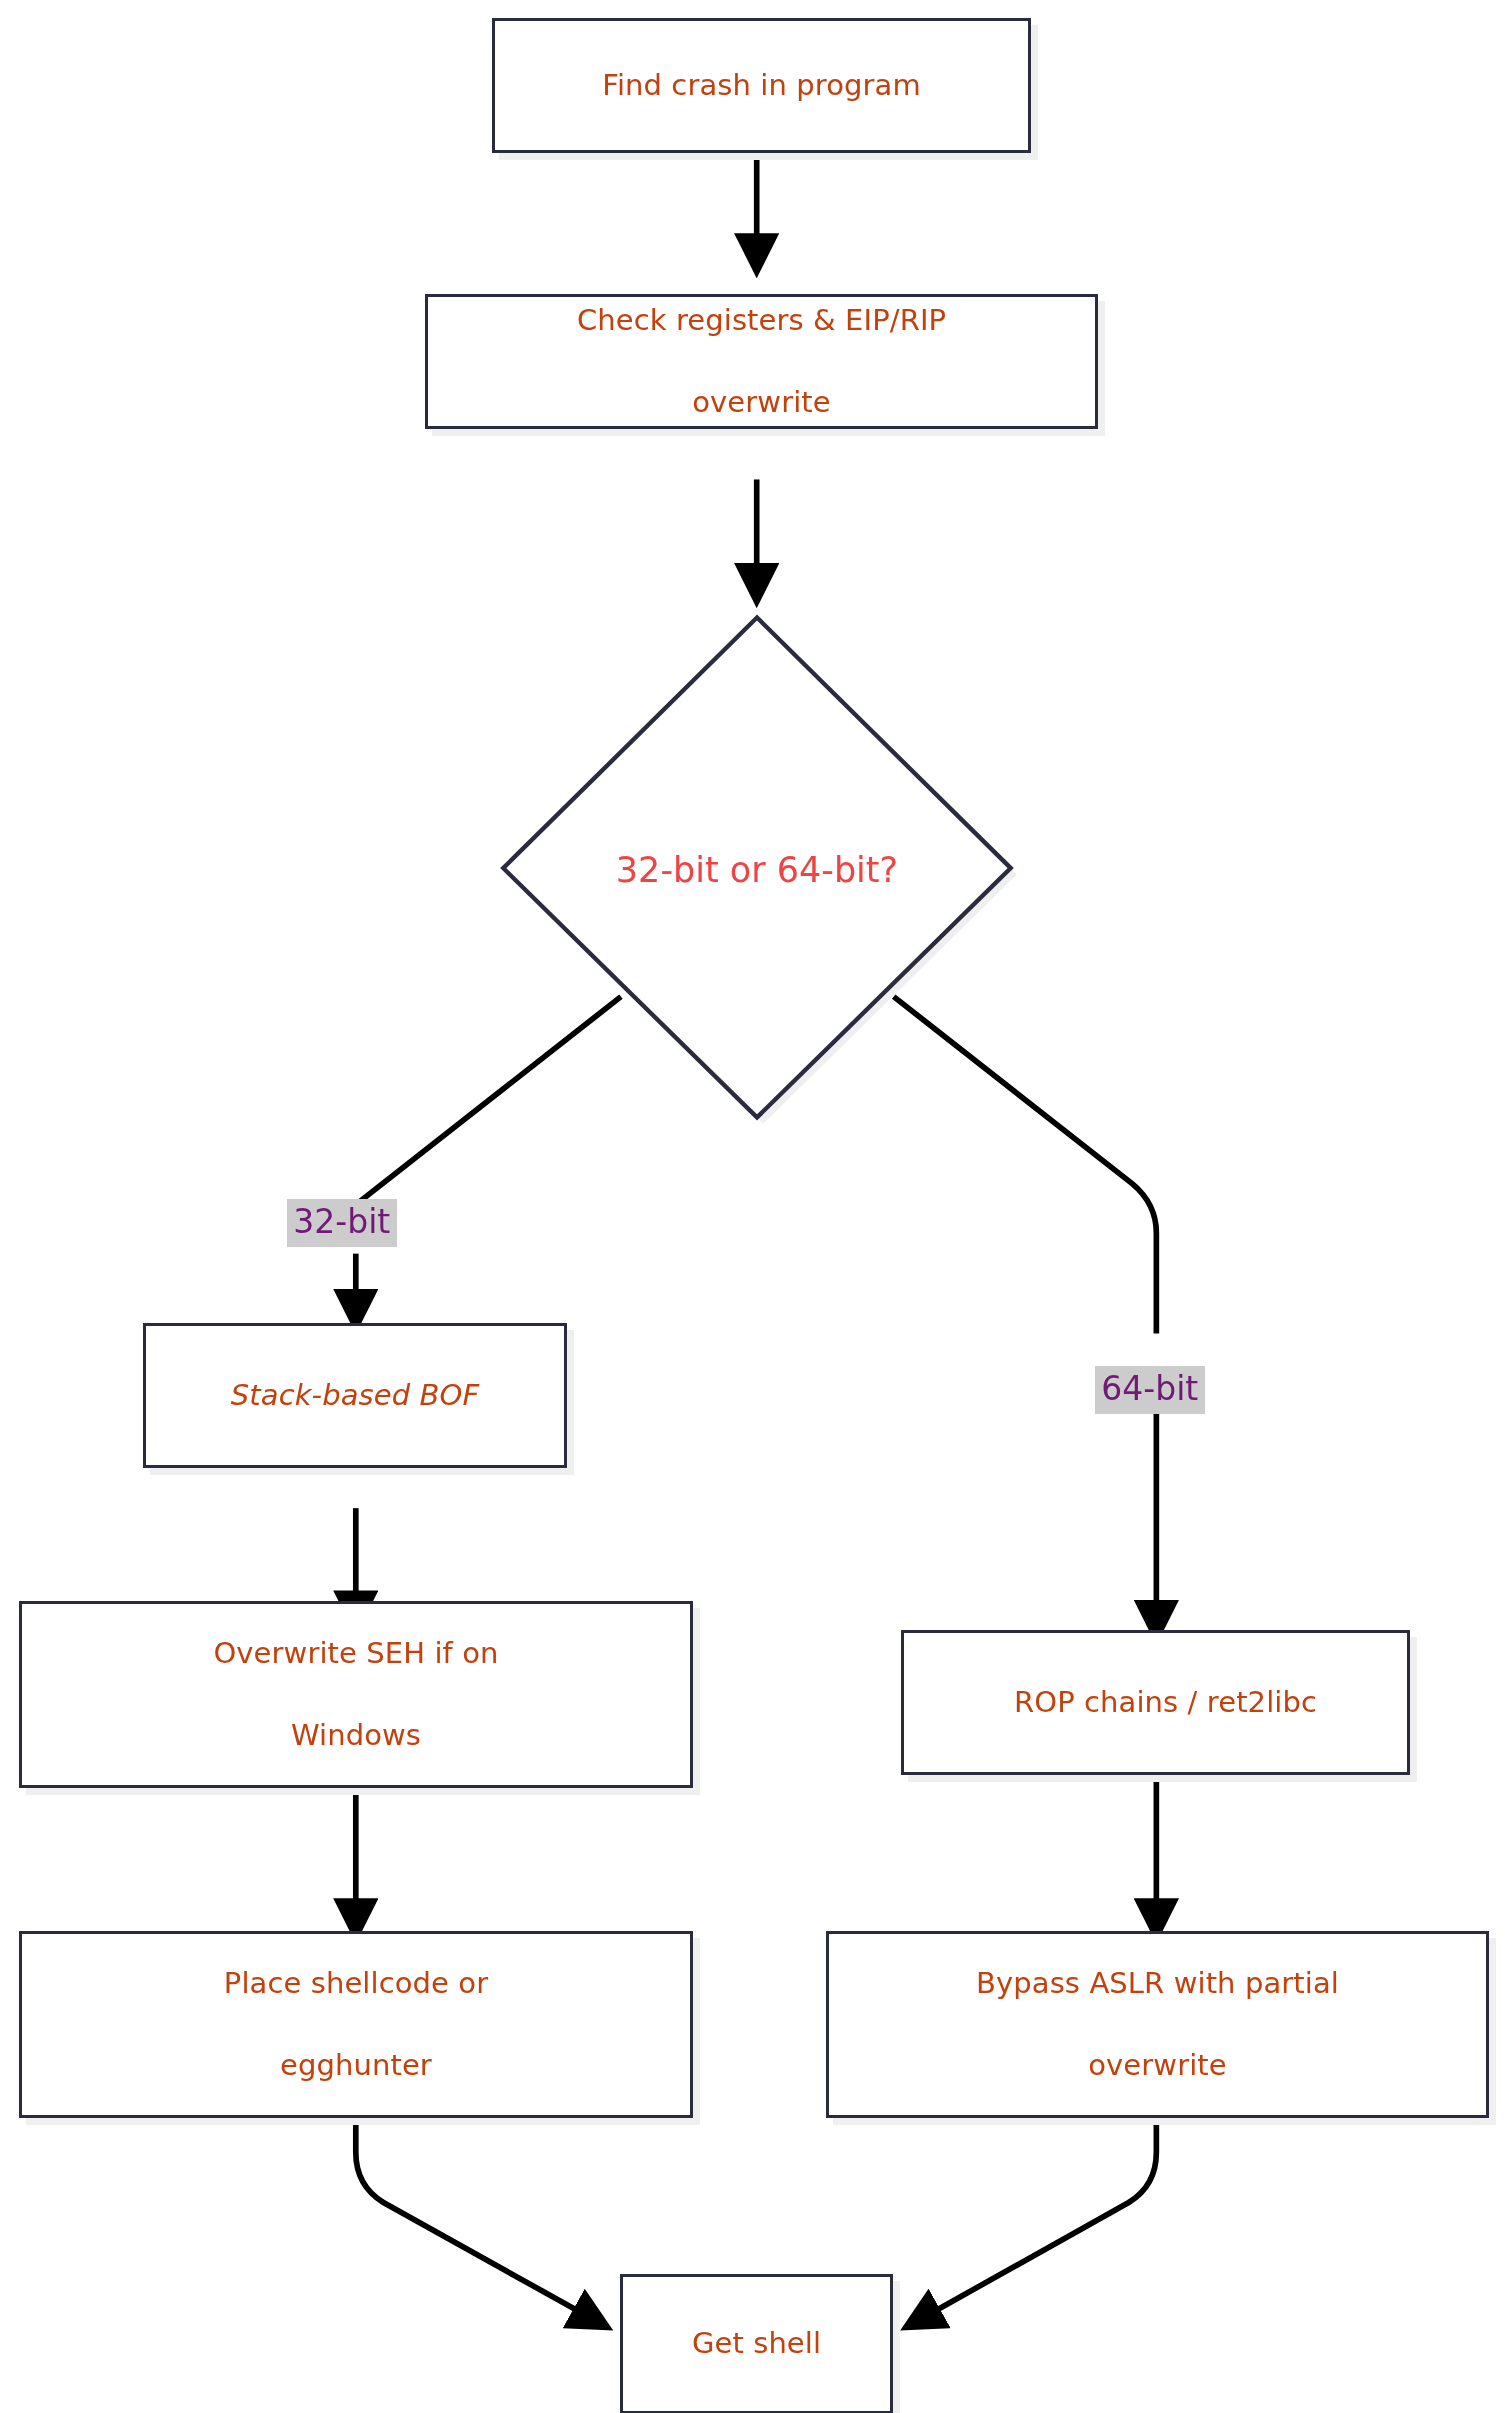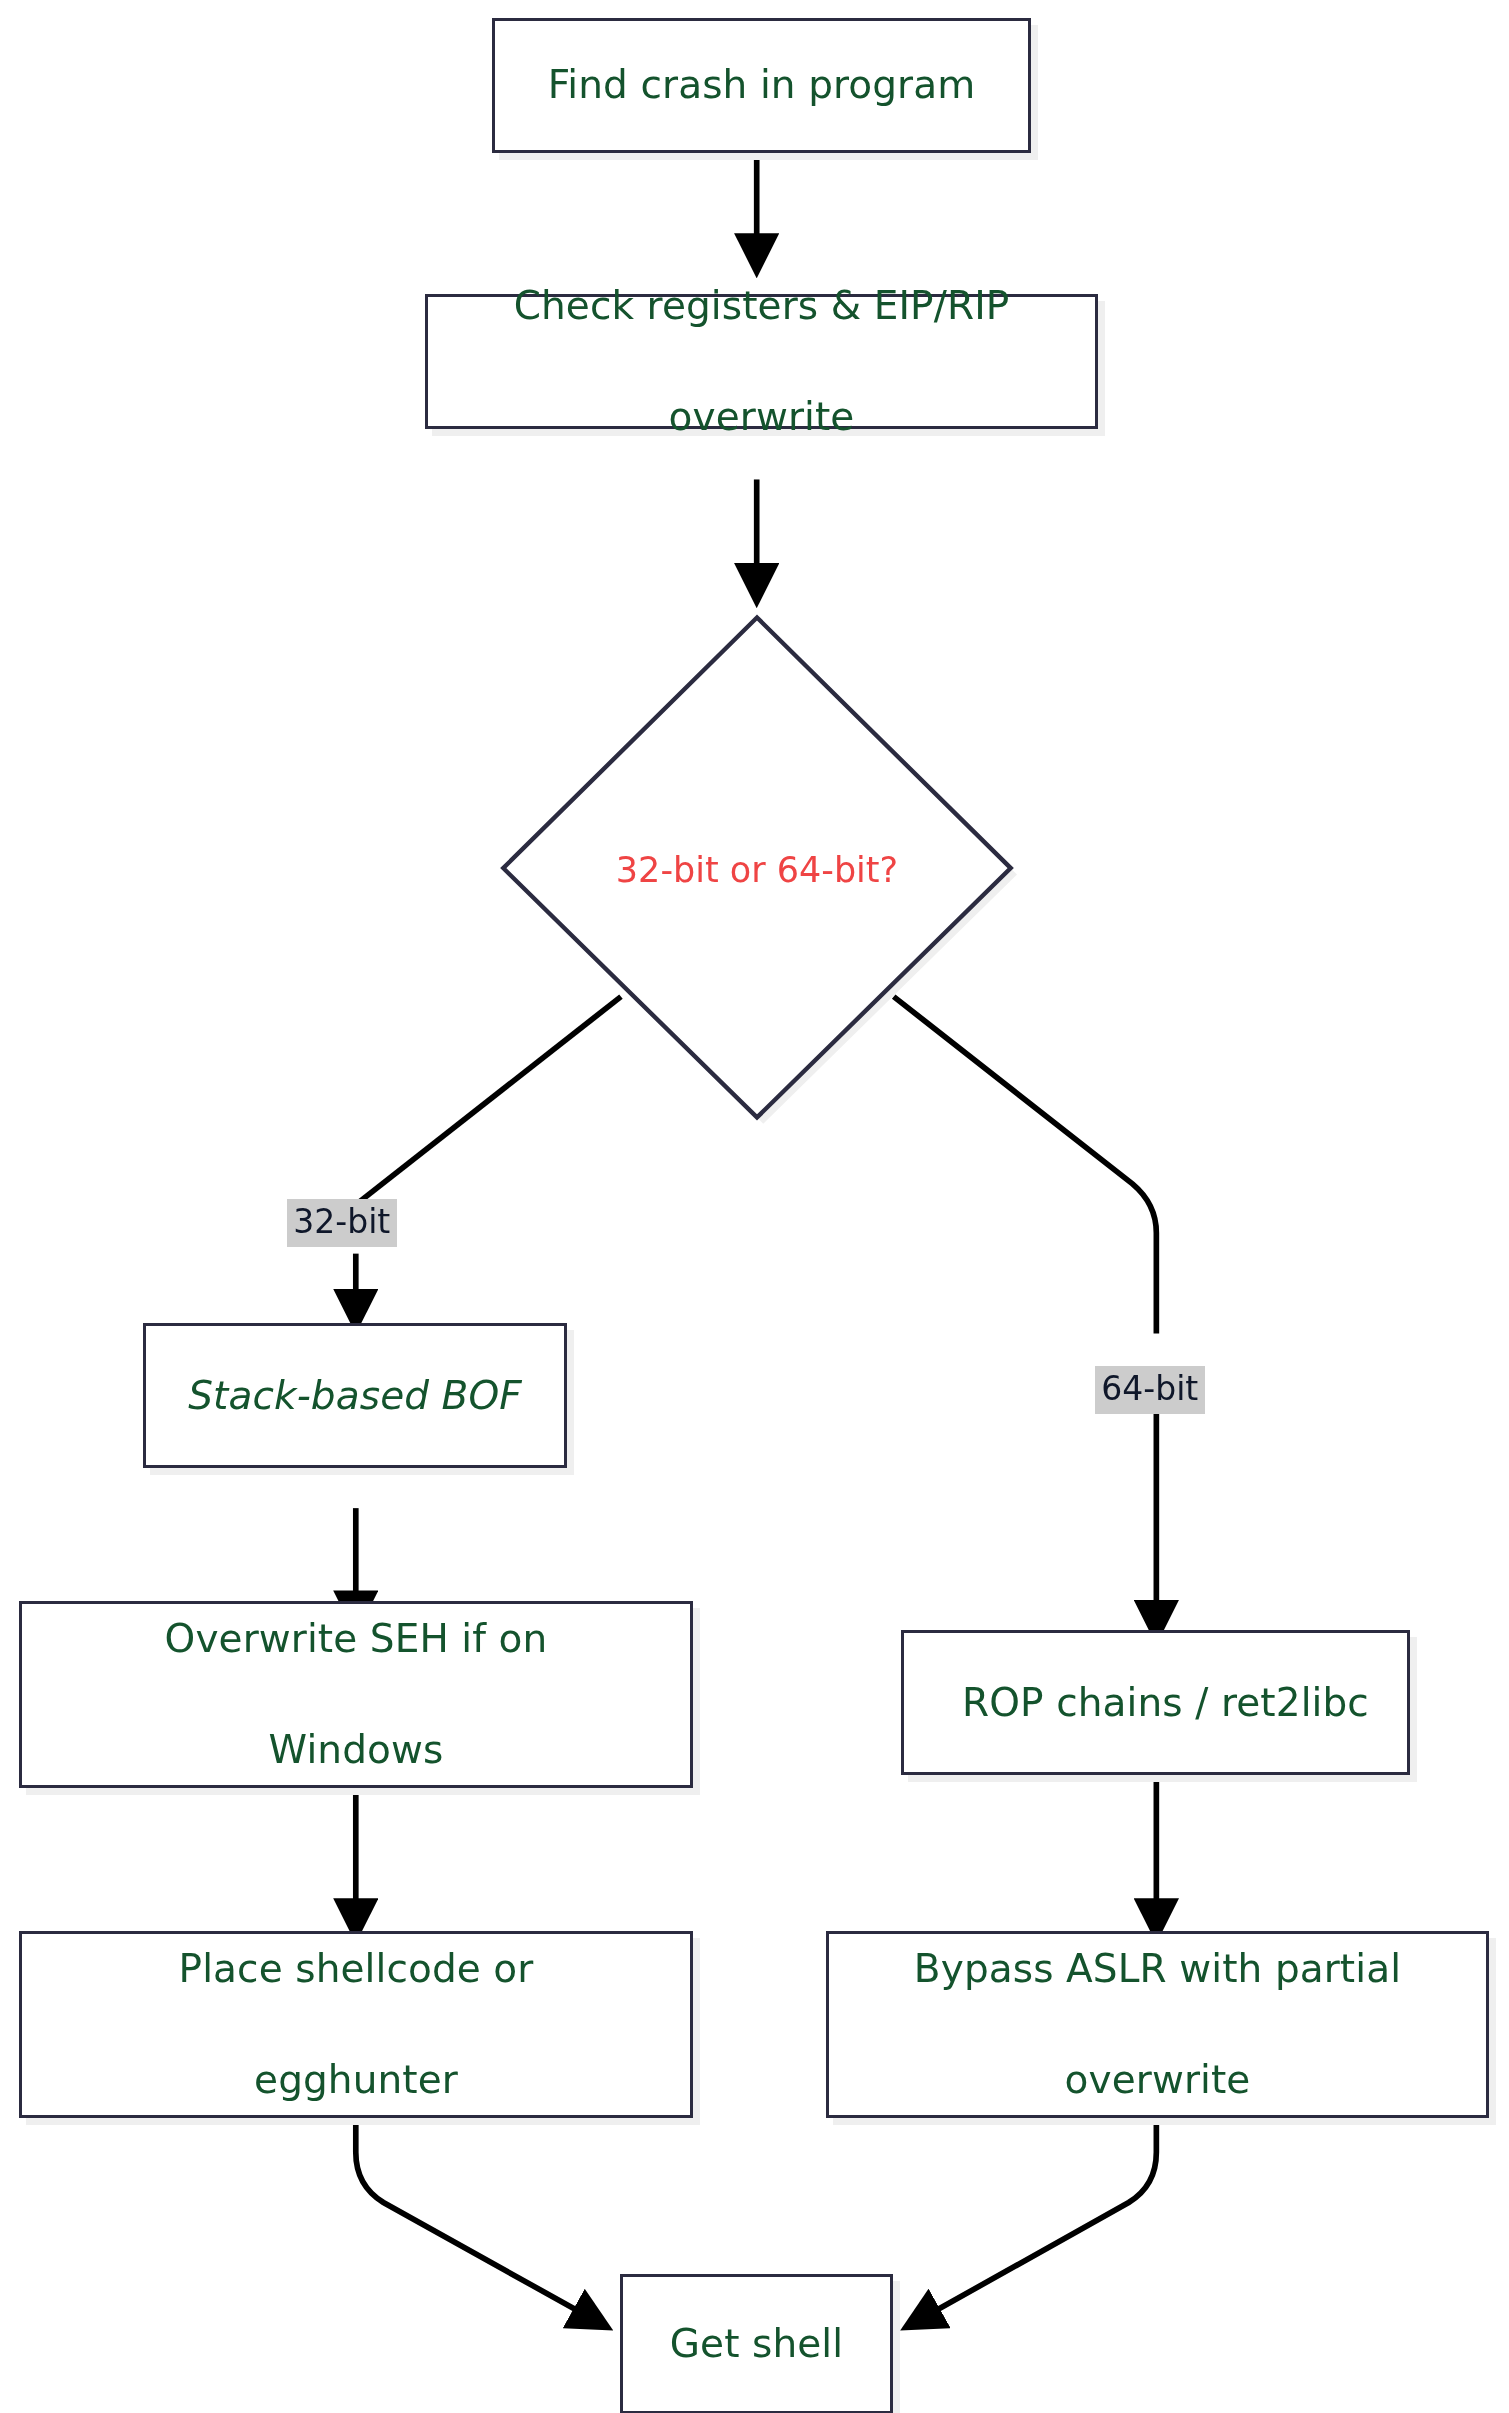--- a/index.html
+++ b/index.html
@@ -23,27 +23,27 @@
     left: 0;
     top: 0;
     width: 1509px;
     height: 2413px;
   }
   .node {
     position: absolute;
     box-sizing: border-box;
     background: #ffffff;
     border: 3.8px solid #2b2b40;
-    color: #14532d;
+    color: #c2410c;
     display: flex;
     align-items: center;
     justify-content: center;
     text-align: center;
     line-height: 1.42;
-    font-size: 39px;
+    font-size: 29px;
     letter-spacing: 0.1px;
     box-shadow: 7px 7px 0 0 #efefef;
     z-index: 3;
   }
   .node span {
     display: block;
     padding: 0 11.3px;
   }
   .diamond-wrap {
     position: absolute;
@@ -65,21 +65,21 @@
     align-items: center;
     justify-content: center;
     font-size: 35px;
     color: #ef4444;
     text-align: center;
     pointer-events: none;
   }
   .edge-label {
     position: absolute;
     background: #cccccc;
-    color: #0f172a;
+    color: #701a75;
     font-size: 33px;
     line-height: 1.1;
     padding: 5px 6.3px 6.3px 6.3px;
     white-space: nowrap;
     z-index: 5;
   }
 </style>
 </head>
 <body>
 

